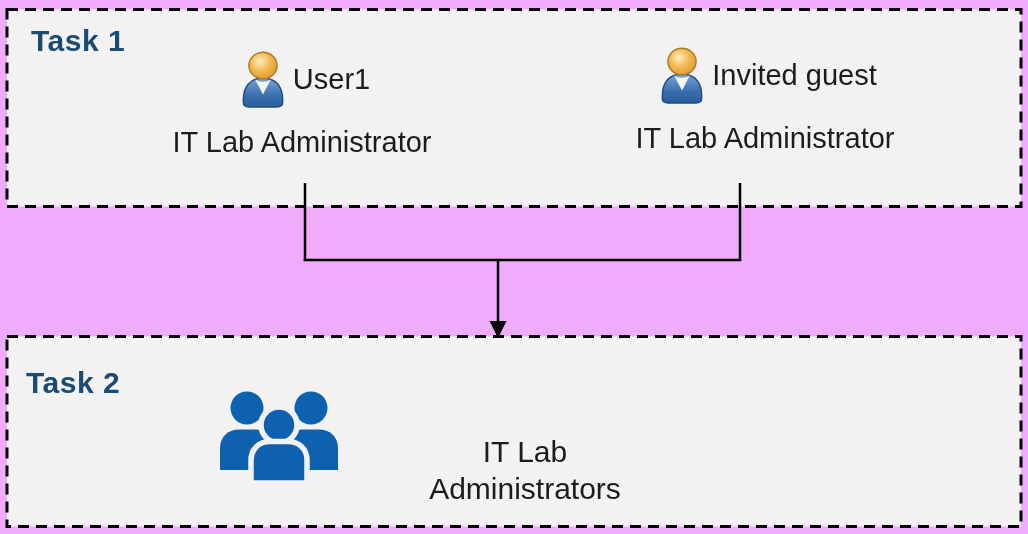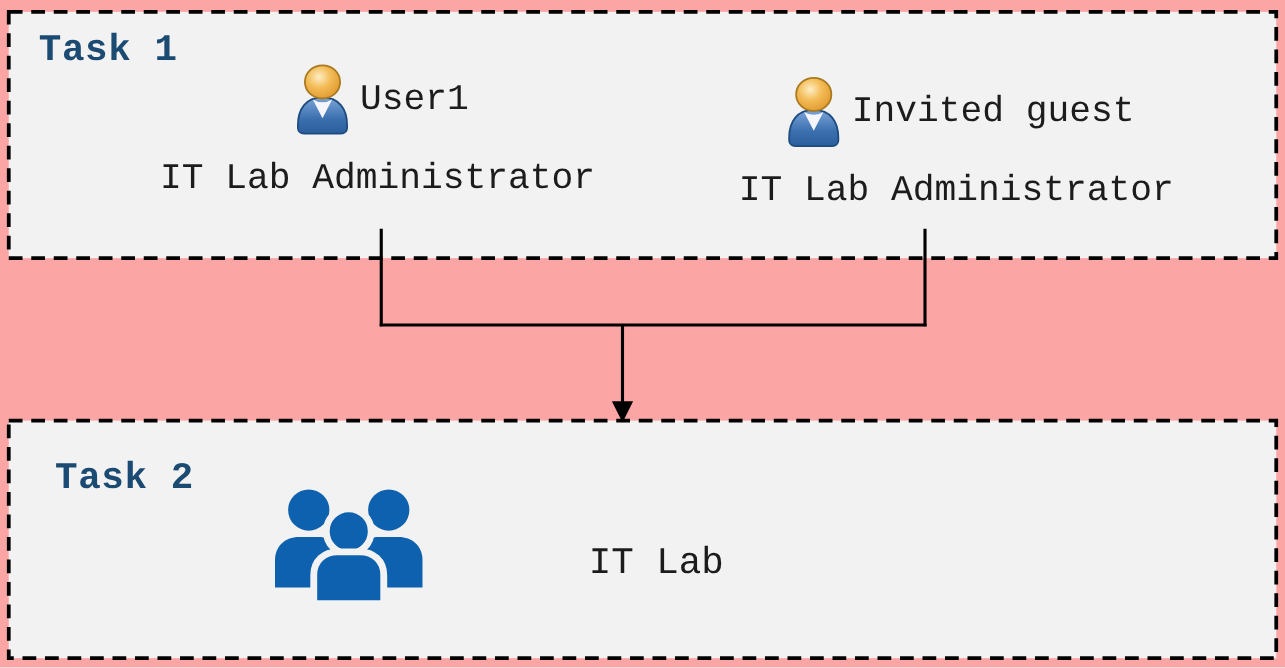--- a/index.html
+++ b/index.html
@@ -1,46 +1,46 @@
 <!DOCTYPE html>
 <html><head>
 <meta charset="utf-8">
 <style>
   html, body { margin: 0; padding: 0; background: #ffffff; }
   .stage {
     position: relative;
     width: 1028px;
     height: 534px;
-    background: #fca5a5;
-    font-family: Liberation Mono, monospace;
+    background: #f0abfc;
+    font-family: Liberation Sans, sans-serif;
     overflow: hidden;
   }
   .overlay {
     position: absolute;
     left: 0; top: 0;
     width: 1028px; height: 534px;
   }
   .task-label {
     position: absolute;
     font-size: 30px;
     font-weight: bold;
     color: #1b4a73;
     letter-spacing: 0.5px;
   }
   .task1-label { left: 31px; top: 24px; }
-  .task2-label { left: 44px; top: 366px; }
+  .task2-label { left: 26px; top: 366px; }
 
   .user-block {
     position: absolute;
     display: flex;
     flex-direction: column;
     align-items: center;
   }
   .user-block.u1 { left: 118px; top: 50px; width: 368px; }
-  .user-block.u2 { left: 576px; top: 60px; width: 378px; }
+  .user-block.u2 { left: 576px; top: 46px; width: 378px; }
   .user-row {
     display: flex;
     align-items: center;
     gap: 1px;
   }
   .person-icon svg { display: block; }
   .user-name, .user-role {
     font-size: 29px;
     color: #1c1c1c;
     white-space: nowrap;
@@ -137,15 +137,16 @@
         <path d="M72 84 L72 62 C72 50.5 80.5 43.5 91 43.5 L107 43.5 C117.5 43.5 126 50.5 126 62 L126 84 Z"></path>
 
         <circle cx="67" cy="39" r="18" stroke="#f2f2f2" stroke-width="5.5"></circle>
         <path d="M39 97 L39 74 C39 62.5 47.5 55.5 58 55.5 L76 55.5 C86.5 55.5 95 62.5 95 74 L95 97 Z" stroke="#f2f2f2" stroke-width="5.5"></path>
       </g>
     </svg>
   </div>
 
   <div class="group-name">
     <div>IT Lab</div>
+    <div>Administrators</div>
   </div>
 
 </div>
 
 </body></html>

